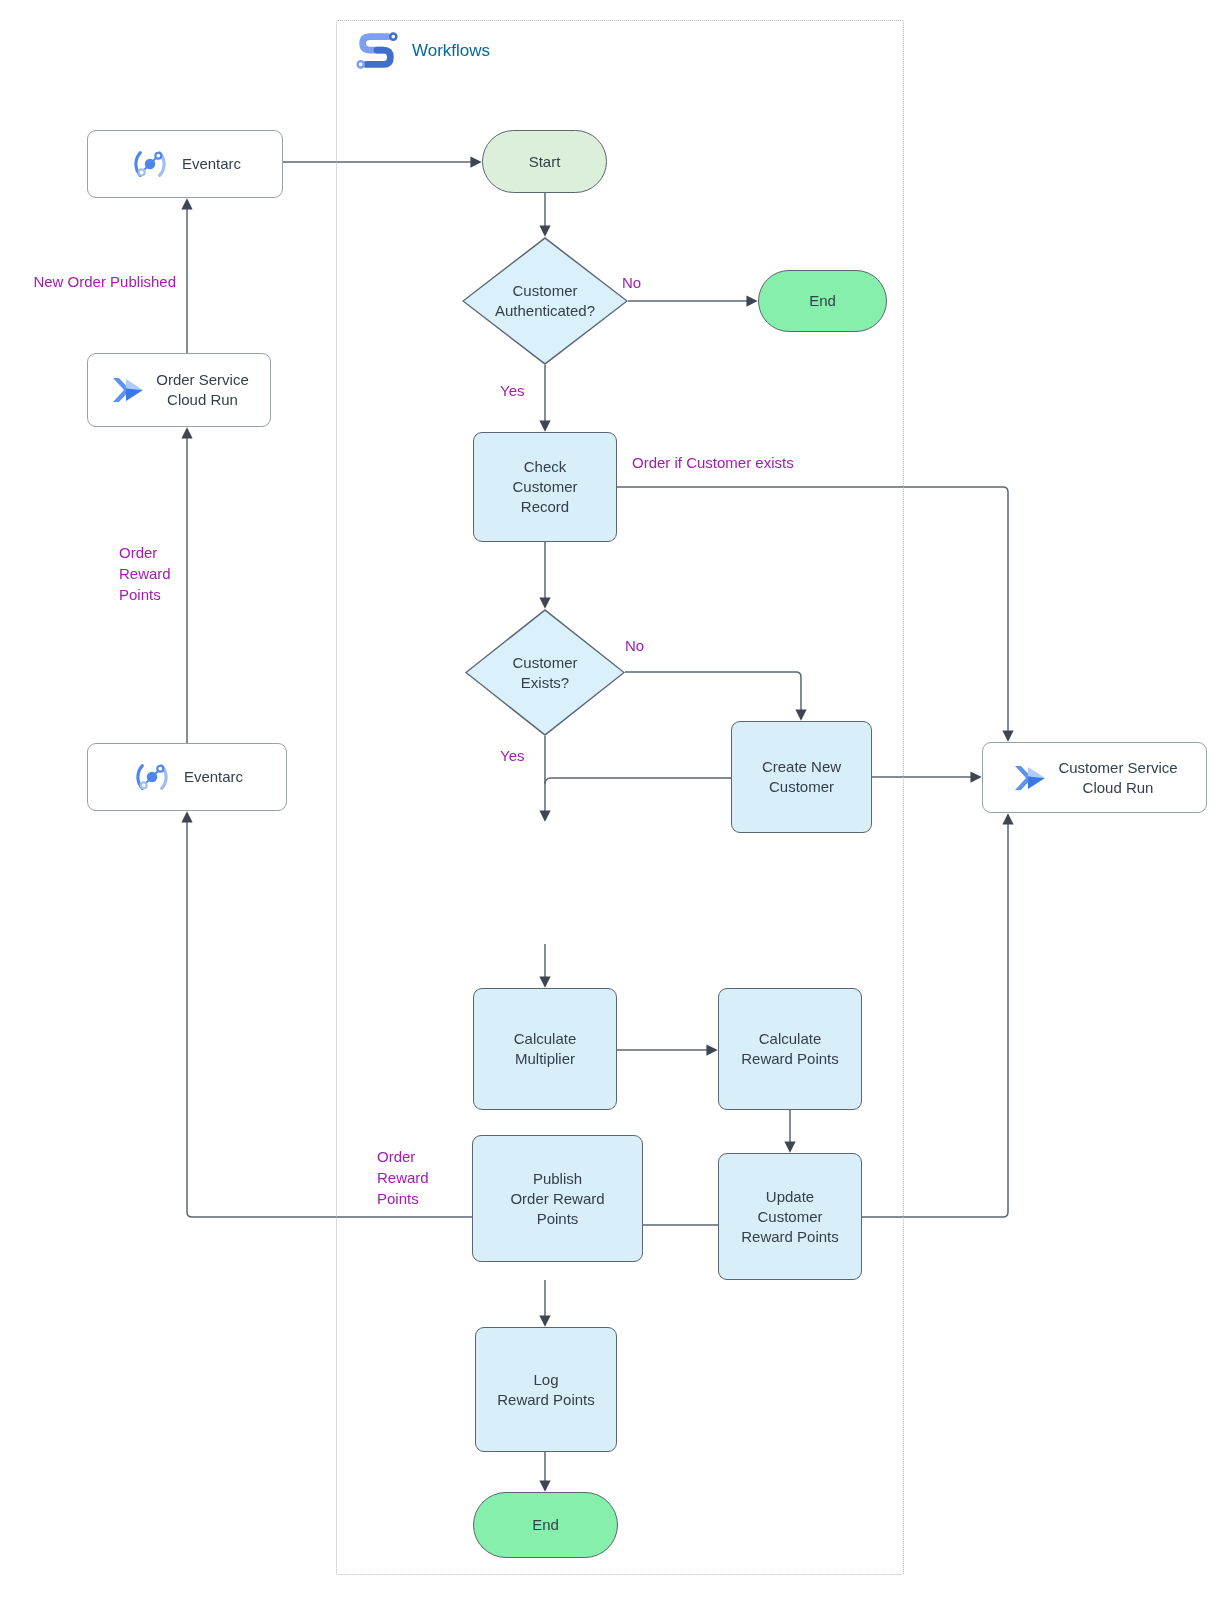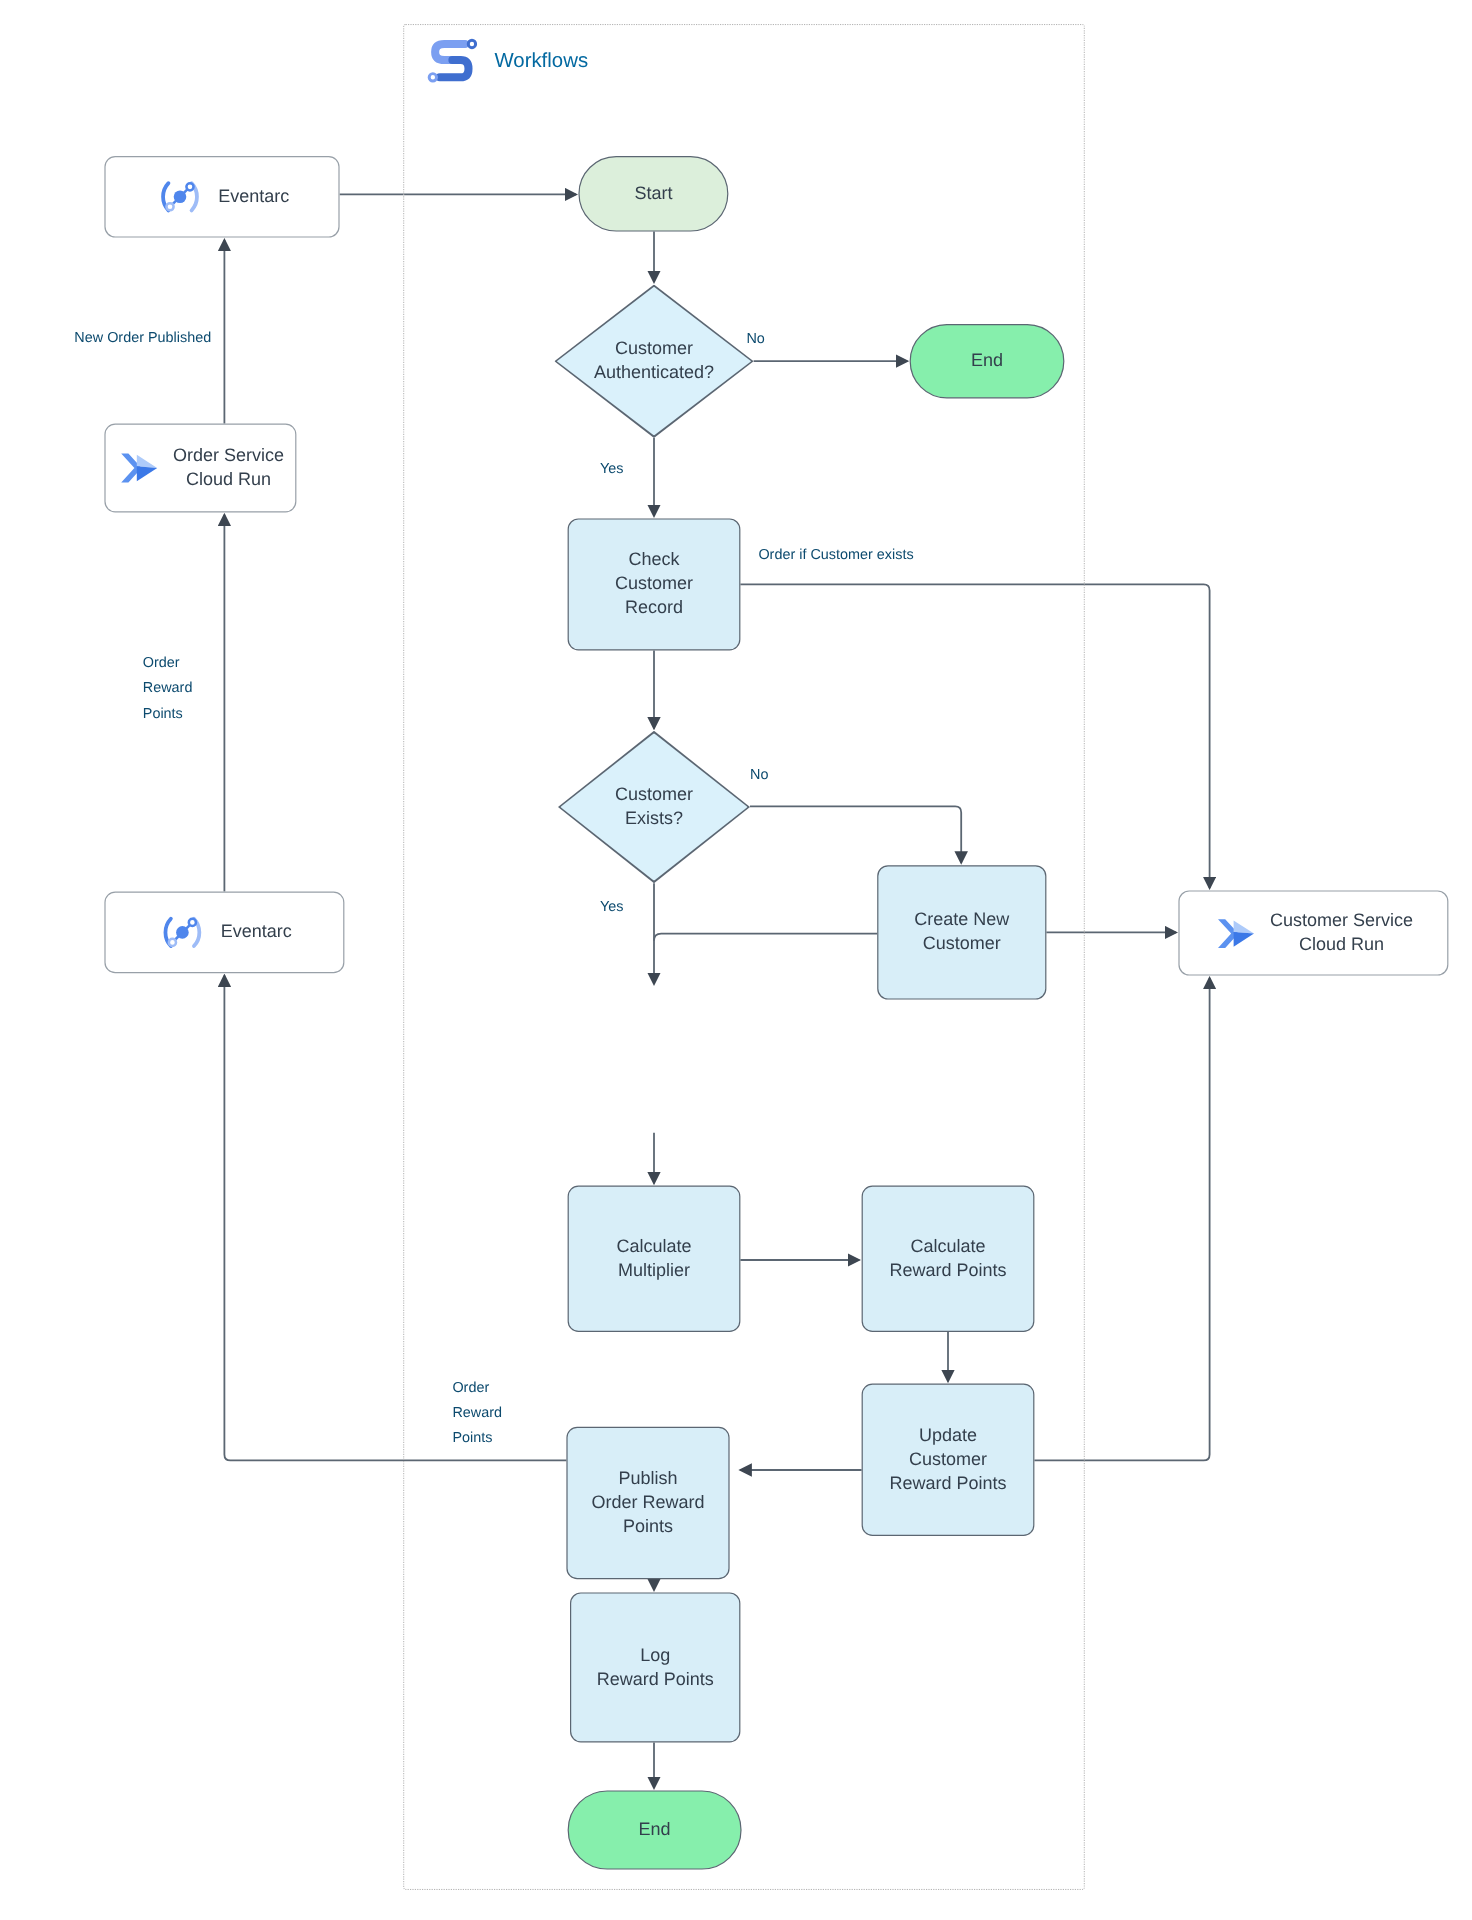--- a/index.html
+++ b/index.html
@@ -38,21 +38,21 @@
   .diamond-fill{
     position:absolute;left:2px;top:2px;right:2px;bottom:2px;
     background:#daf1fb;
     clip-path:polygon(50% 0,100% 50%,50% 100%,0 50%);
   }
   .diamond-label{
     position:absolute;left:0;top:0;right:0;bottom:0;
     display:flex;align-items:center;justify-content:center;text-align:center;
     font-size:15px;line-height:20px;
   }
-  .edge-label{position:absolute;font-size:12px;line-height:21px;color:#0c4a6e;}
+  .edge-label{position:absolute;font-size:15px;line-height:21px;color:#a21caf;}
   .right-align{text-align:right;}
   .icon{flex:0 0 auto;display:block;}
 </style>
 </head>
 <body>
 
 <div class="canvas">
 
   <svg class="edges" viewBox="0 0 1227 1600">
     <defs>
@@ -101,21 +101,21 @@
       <path d="M13,11 A19,19 0 0 0 13,37" stroke="#4f86ec" stroke-width="3.6" fill="none" stroke-linecap="round"></path>
       <path d="M35,37 A19,19 0 0 0 35,11" stroke="#9ebcf7" stroke-width="3.6" fill="none" stroke-linecap="round"></path>
       <line x1="17" y1="31" x2="31" y2="17" stroke="#4f86ec" stroke-width="2.4"></line>
       <circle cx="24" cy="24" r="6" fill="#4f86ec"></circle>
       <circle cx="33.5" cy="14.5" r="3.4" fill="#ffffff" stroke="#4f86ec" stroke-width="2.4"></circle>
       <circle cx="14.5" cy="33.5" r="3.4" fill="#ffffff" stroke="#9ebcf7" stroke-width="2.4"></circle>
     </svg>
     <span class="multiline">Eventarc</span>
   </div>
 
-  <div class="node white-node" style="left:87px;top:353px;width:160px;height:74px;">
+  <div class="node white-node" style="left:87px;top:353px;width:184px;height:74px;">
     <svg class="icon" width="36" height="32" viewBox="0 0 36 30">
       <path d="M4,3 L15,15 L4,27 L10,27 L21,15 L10,3 Z" fill="#5c92f0"></path>
       <polygon points="17,13.6 34,15 17,4" fill="#aecbfa"></polygon>
       <polygon points="17,13.6 34,15 17,26" fill="#3b78e7"></polygon>
     </svg>
     <span class="multiline">Order Service
 Cloud Run</span>
   </div>
 
   <div class="node white-node" style="left:87px;top:743px;width:200px;height:68px;">
@@ -173,21 +173,21 @@
   <div class="node process multiline" style="left:473px;top:988px;width:144px;height:122px;">Calculate
 Multiplier</div>
 
   <div class="node process multiline" style="left:718px;top:988px;width:144px;height:122px;">Calculate
 Reward Points</div>
 
   <div class="node process multiline" style="left:718px;top:1153px;width:144px;height:127px;">Update
 Customer
 Reward Points</div>
 
-  <div class="node process multiline" style="left:472px;top:1189px;width:136px;height:127px;">Publish
+  <div class="node process multiline" style="left:472px;top:1135px;width:171px;height:127px;">Publish
 Order Reward
 Points</div>
 
   <div class="node process multiline" style="left:475px;top:1327px;width:142px;height:125px;">Log
 Reward Points</div>
 
   <div class="node pill-end" style="left:473px;top:1492px;width:145px;height:66px;">
     <span>End</span>
   </div>
 

